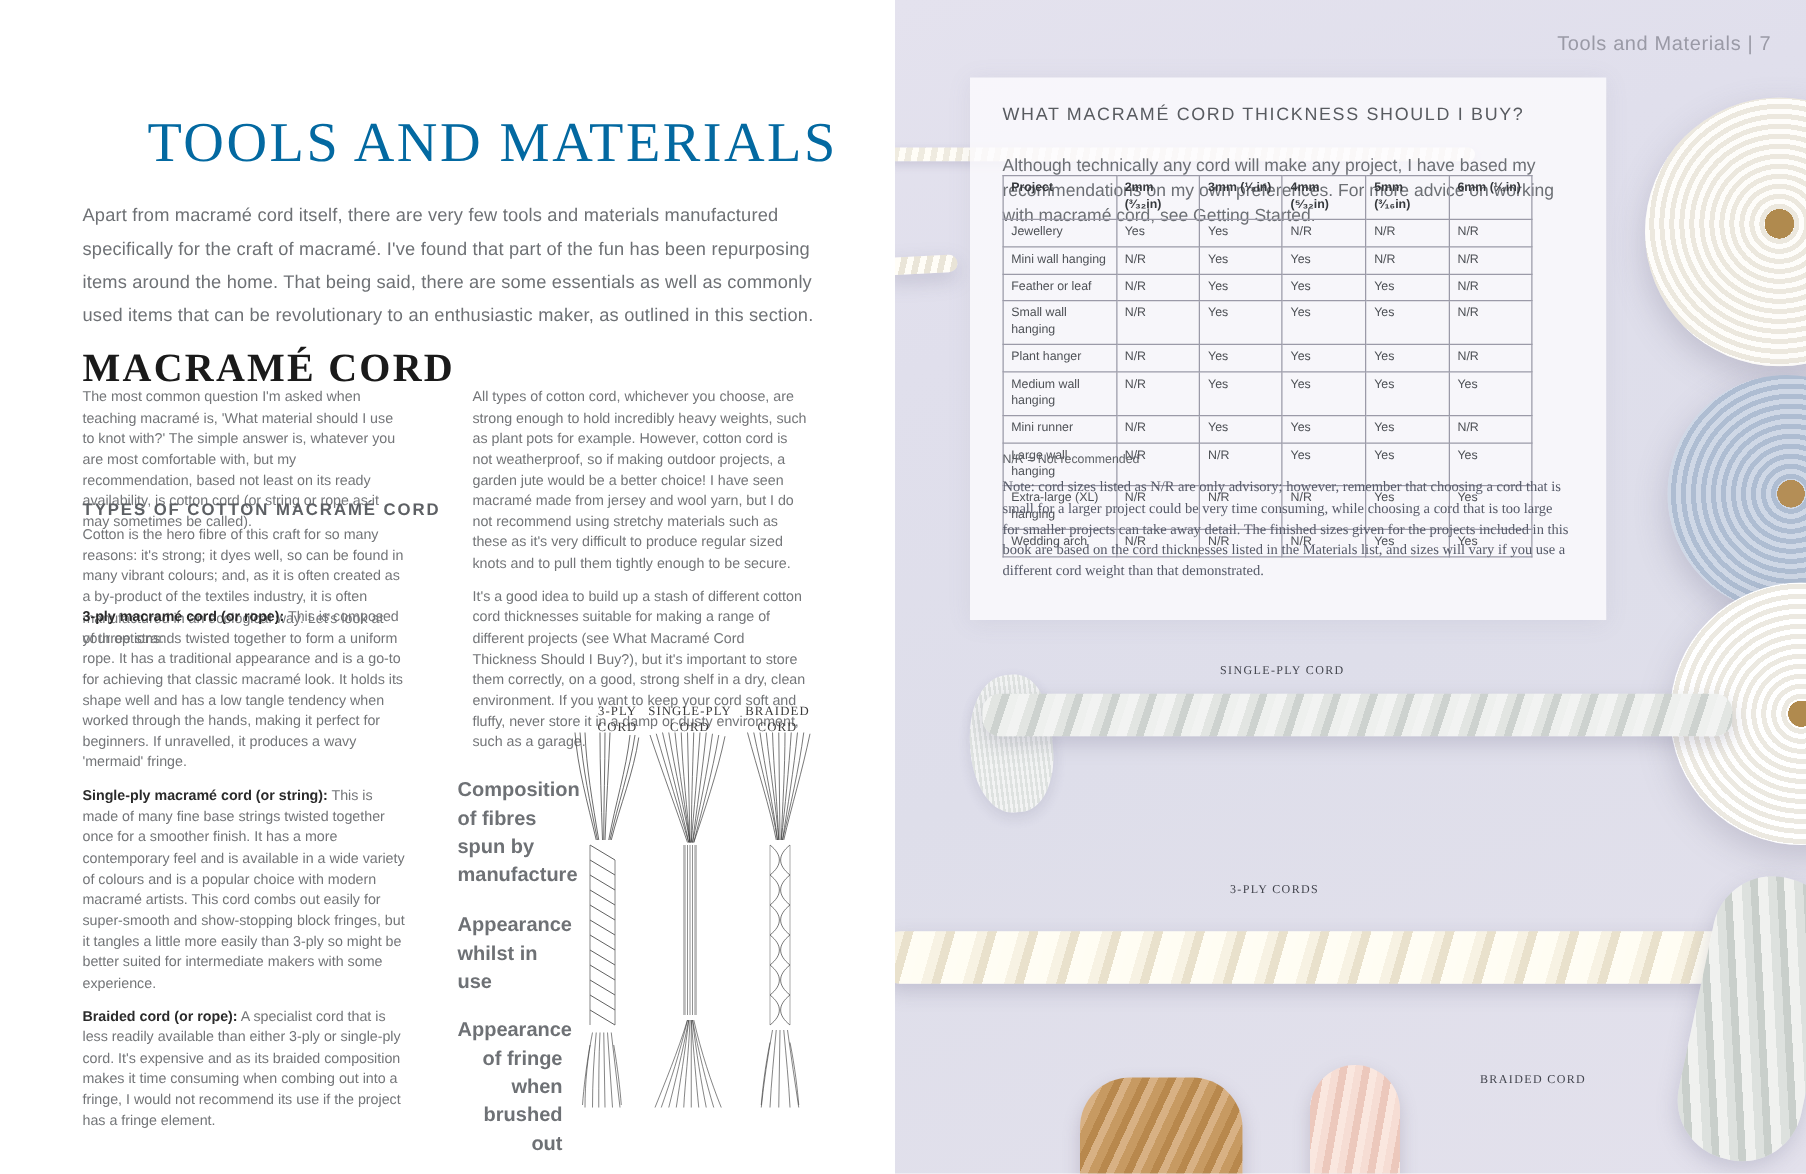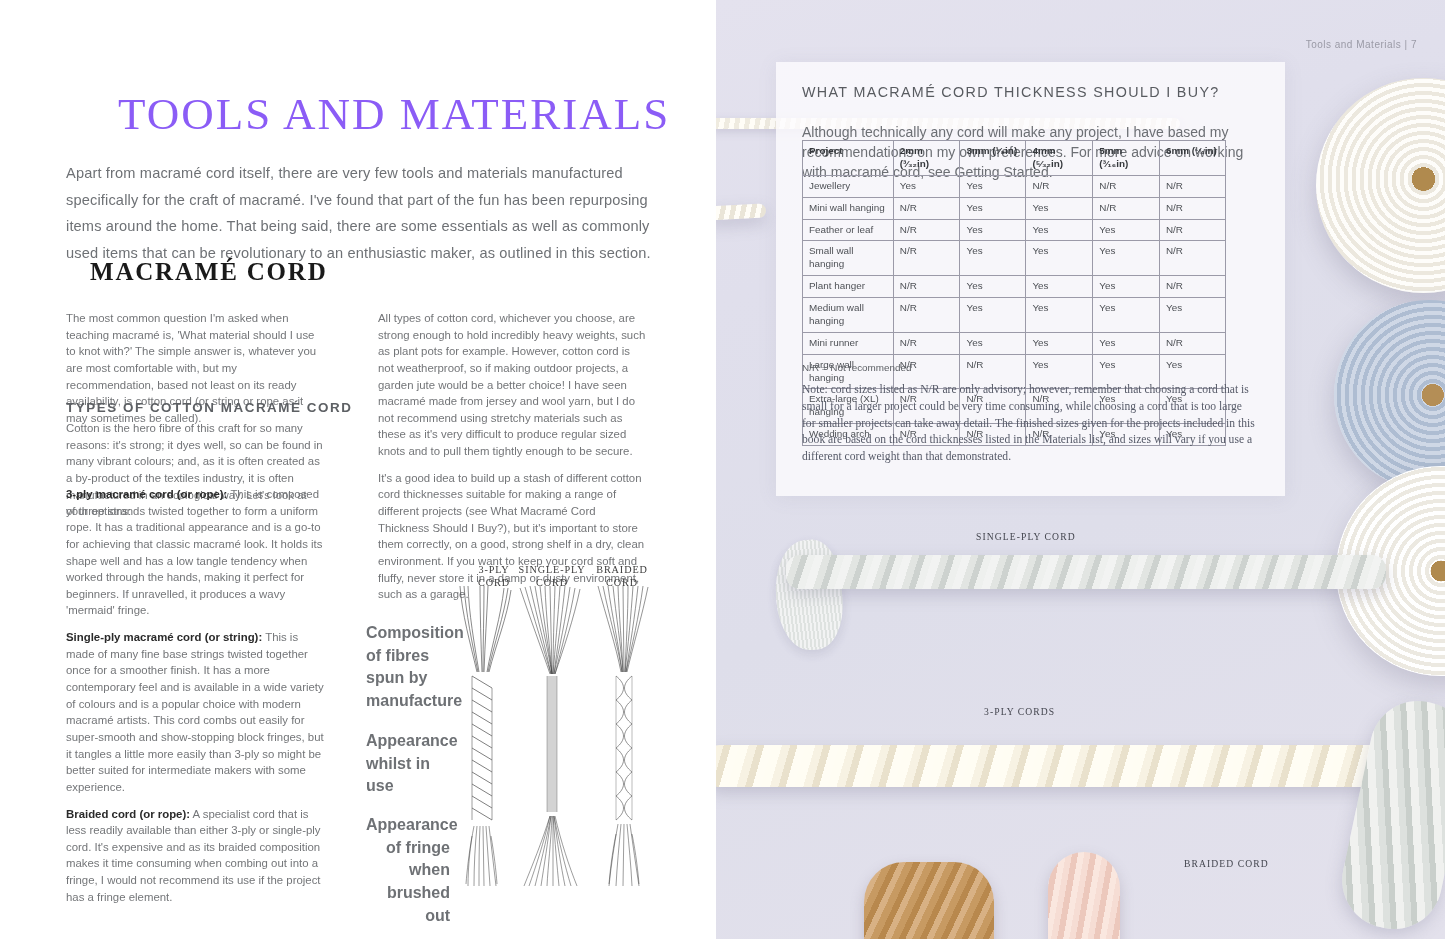--- a/index.html
+++ b/index.html
@@ -7,35 +7,34 @@
   body { font-family:"Liberation Sans", sans-serif; }
 
   .spread { position:relative; width:1445px; height:939px; }
 
   
   .page-left { position:absolute; left:0; top:0; width:716px; height:939px; background:#ffffff; }
 
   .chapter-title {
     position:absolute; left:118px; top:88px; width:540px;
     font-family:"Liberation Serif", serif;
-    font-size:45px; letter-spacing:2.0px; color:#8b5cf6; font-weight:400;
+    font-size:45px; letter-spacing:2.0px; color:#0369a1; font-weight:400;
     white-space:nowrap;
   }
 
   .intro {
     position:absolute; left:66px; top:160px; width:600px;
     font-size:14.6px; line-height:1.83; color:#6e7175; letter-spacing:0.15px;
   }
 
   .section-title {
-    position:absolute; left:66px; top:258px;
+    position:absolute; left:66px; top:276px;
     font-family:"Liberation Serif", serif;
-    font-size:25px; letter-spacing:1.8px; color:#1a1a1a;
+    font-size:32px; letter-spacing:1.8px; color:#1a1a1a;
     white-space:nowrap;
-    margin-left:24px;
   }
 
   .col { position:absolute; font-size:11.4px; line-height:1.46; color:#737578; }
   .col-a { left:66px; top:310px; width:260px; }
   .col-b { left:378px; top:310px; width:268px; }
   .col p { margin-bottom:10px; }
   .col p:last-child { margin-bottom:0; }
   .col b { color:#2a2a2a; font-weight:700; }
 
   .sub-head {
@@ -68,22 +67,22 @@
   .cordfig { position:absolute; top:24px; width:72px; height:306px; }
   .cf1 { left:84px; }
   .cf2 { left:154px; }
   .cf3 { left:226px; }
 
   
   .page-right { position:absolute; left:716px; top:0; width:729px; height:939px; overflow:hidden;
     background:linear-gradient(160deg,#e4e2ee 0%, #e0dfec 25%, #dedeea 55%, #e3e1ec 100%); }
 
   .folio {
-    position:absolute; right:28px; top:39px;
-    font-size:10px; letter-spacing:0.5px; color:#9a9aa6;
+    position:absolute; right:28px; top:27px;
+    font-size:16px; letter-spacing:0.5px; color:#9a9aa6;
     white-space:nowrap;
   }
 
   
   .prop { position:absolute; }
 
   .spool { border-radius:50%; }
   .spool-white {
     left:600px; top:78px; width:215px; height:215px;
     background:radial-gradient(circle at 50% 50%, #c9a86c 0 9%, #f3efe6 9.5% 14%,

